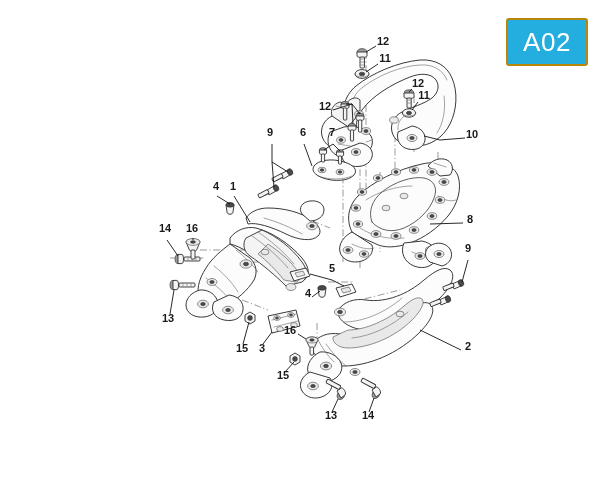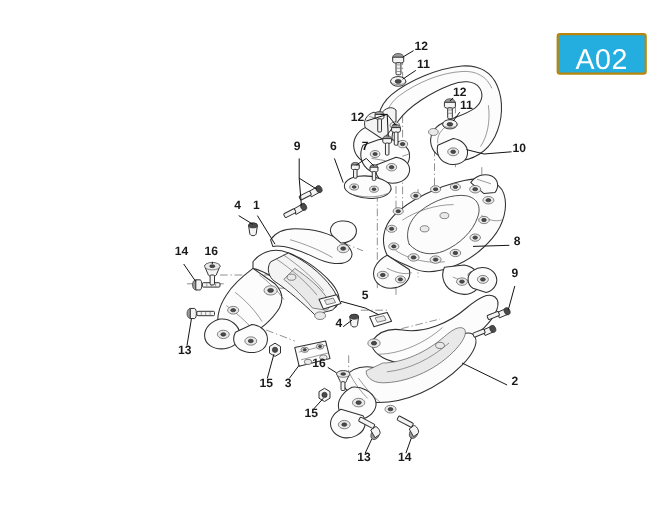--- a/index.html
+++ b/index.html
@@ -23,32 +23,31 @@
     left: 0;
     top: 0;
     width: 600px;
     height: 480px;
   }
   .badge {
     position: absolute;
     right: 12px;
     top: 18px;
     width: 82px;
-    height: 38px;
+    height: 48px;
     box-sizing: border-box;
     background: #24addf;
     border: 2px solid #b8860b;
     border-radius: 3px;
     color: #ffffff;
     font-size: 26px;
     line-height: 44px;
     text-align: center;
     letter-spacing: 0.5px;
     font-family: "Liberation Sans", sans-serif;
-    margin-top: 12px;
   }
   
   .callout-text {
     font-family: "Liberation Sans", sans-serif;
     font-size: 11px;
     font-weight: bold;
     fill: #1a1a1a;
   }
 </style>
 </head>

